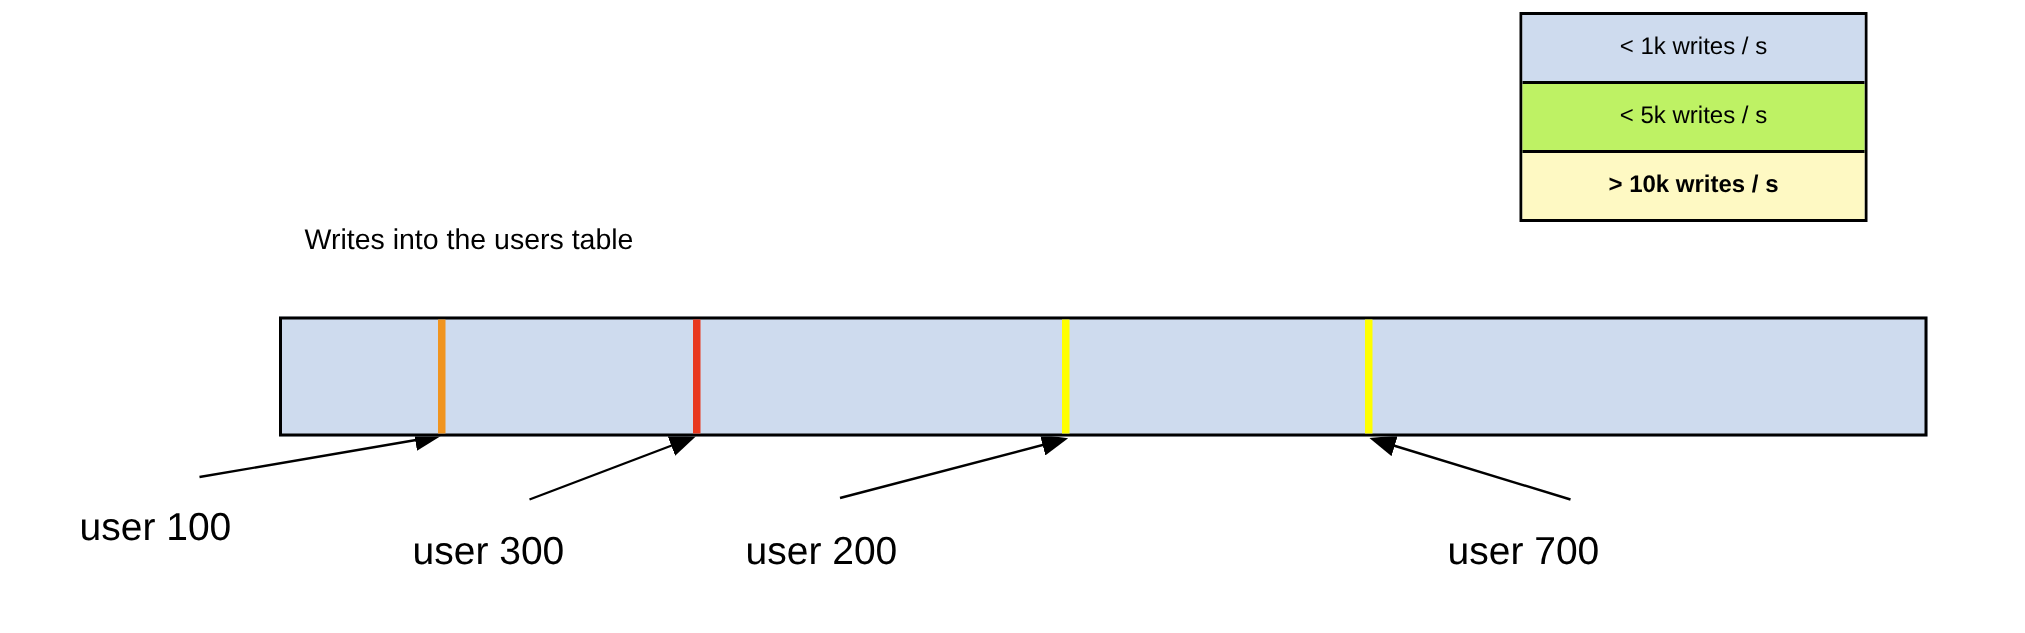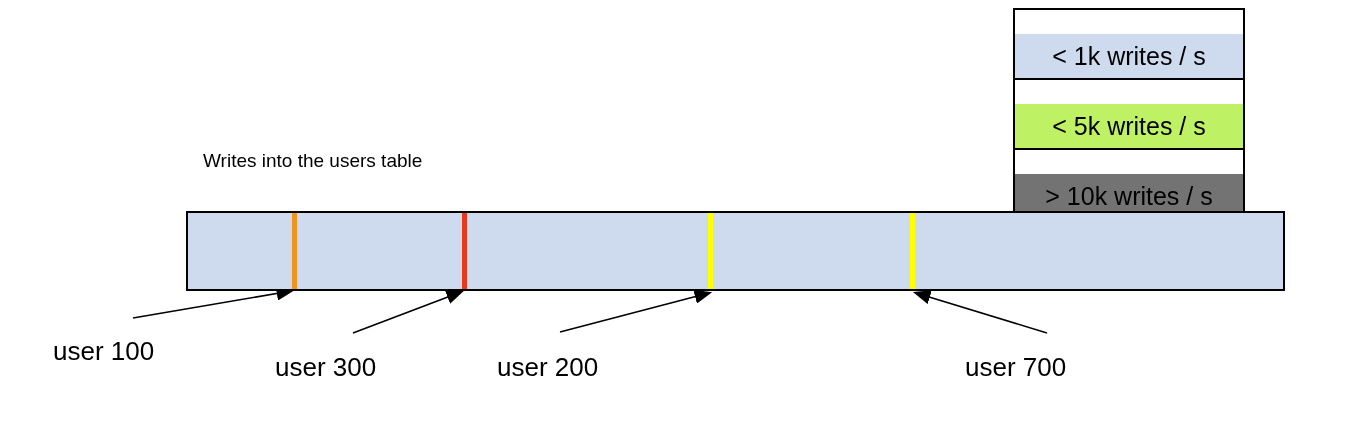--- a/index.html
+++ b/index.html
@@ -31,24 +31,23 @@
     left: 1013px;
     top: 8px;
     width: 228px;
     border: 2px solid #000000;
   }
   .legend-row {
     height: 44px;
     display: flex;
     align-items: center;
     justify-content: center;
-    font-size: 25px;
+    font-size: 16px;
     border-bottom: 2px solid #000000;
     white-space: nowrap;
-    margin-top: 24px;
   }
   .legend-row:last-child { border-bottom: none; }
   .bar {
     position: absolute;
     border: 2px solid #000000;
     box-sizing: border-box;
   }
   .marker {
     position: absolute;
     top: 0;
@@ -77,21 +76,21 @@
       <line x1="353" y1="333" x2="461" y2="292" stroke="#000000" stroke-width="1.6" marker-end="url(#ah)"></line>
       <line x1="560" y1="332" x2="709" y2="293" stroke="#000000" stroke-width="1.6" marker-end="url(#ah)"></line>
       <line x1="1047" y1="333" x2="916" y2="293" stroke="#000000" stroke-width="1.6" marker-end="url(#ah)"></line>
     </svg>
 
   <div class="title">Writes into the users table</div>
 
   <div class="legend" id="legend">
       <div class="legend-row" style="background: rgb(206, 219, 238);">&lt; 1k writes / s</div>
       <div class="legend-row" style="background: #bef264;">&lt; 5k writes / s</div>
-      <div class="legend-row" style="background: #737373;">&gt; 10k writes / s</div>
+      <div class="legend-row" style="background: #fef9c3; font-weight: bold;">&gt; 10k writes / s</div>
     </div>
 
   <div class="bar" id="bar" style="left: 186px; top: 211px; width: 1099px; height: 80px; background: rgb(206, 219, 238);">
       <div class="marker" title="user 100 — &lt; 10k writes / s" style="left: 103.5px; background: rgb(240, 148, 31);"></div>
       <div class="marker" title="user 200 — &gt; 10k writes / s" style="left: 273.5px; background: rgb(232, 56, 31);"></div>
       <div class="marker" title="user 300 — &lt; 5k writes / s" style="left: 519.5px; background: rgb(255, 255, 0);"></div>
       <div class="marker" title="user 400 — &lt; 5k writes / s" style="left: 721.5px; background: rgb(255, 255, 0);"></div>
     </div>
 
   <div id="labels">

